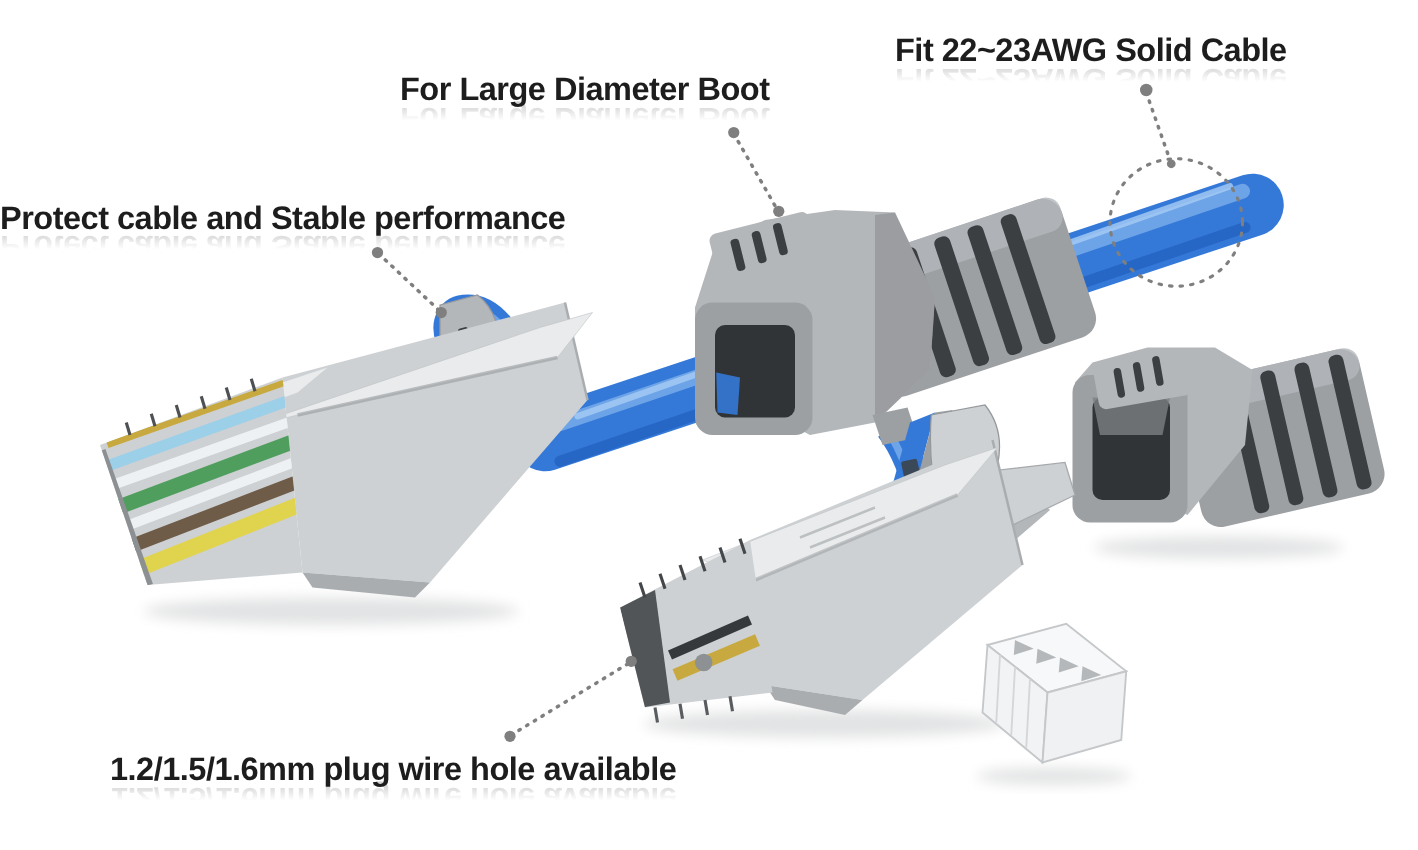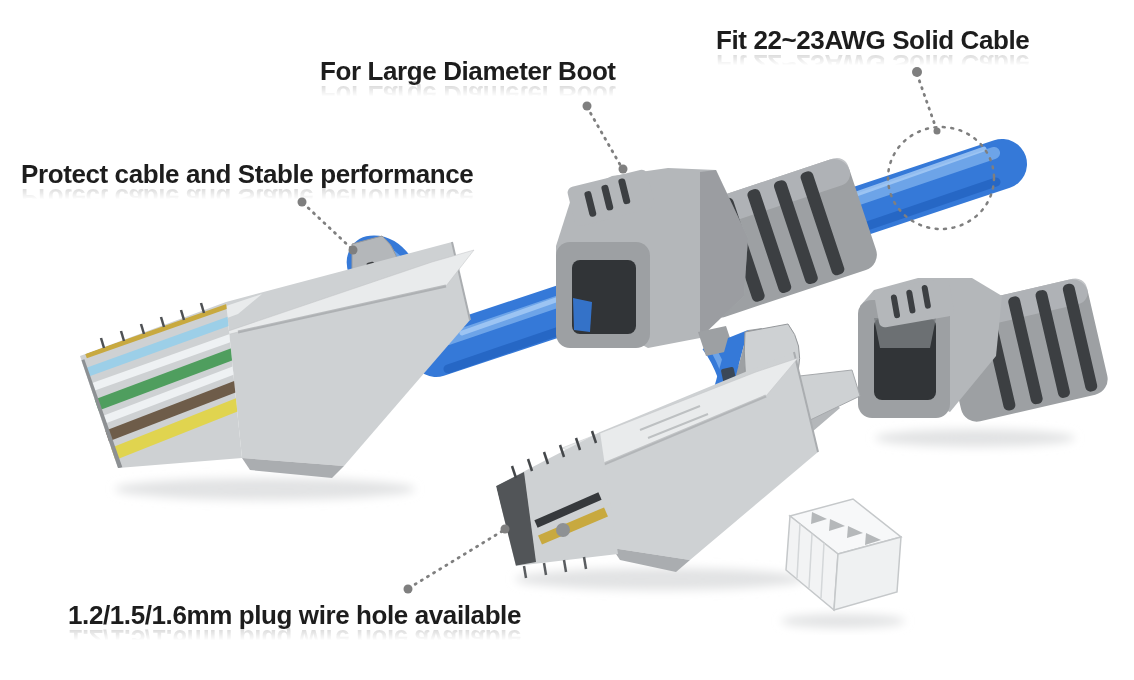--- a/index.html
+++ b/index.html
@@ -225,22 +225,22 @@
 </svg>
 
 <div class="label" style="left:716px;top:26px;">
   <span class="main">Fit 22~23AWG Solid Cable</span>
   <span class="reflect">Fit 22~23AWG Solid Cable</span>
 </div>
 <div class="label" style="left:320px;top:57px;">
   <span class="main">For Large Diameter Boot</span>
   <span class="reflect">For Large Diameter Boot</span>
 </div>
-<div class="label" style="left:21px;top:160px;">
+<div class="label" style="left:0;top:160px;">
   <span class="main">Protect cable and Stable performance</span>
   <span class="reflect">Protect cable and Stable performance</span>
 </div>
-<div class="label" style="left:68px;top:601px;">
+<div class="label" style="left:88px;top:601px;">
   <span class="main">1.2/1.5/1.6mm plug wire hole available</span>
   <span class="reflect">1.2/1.5/1.6mm plug wire hole available</span>
 </div>
 
 </div>
 
 </body></html>

